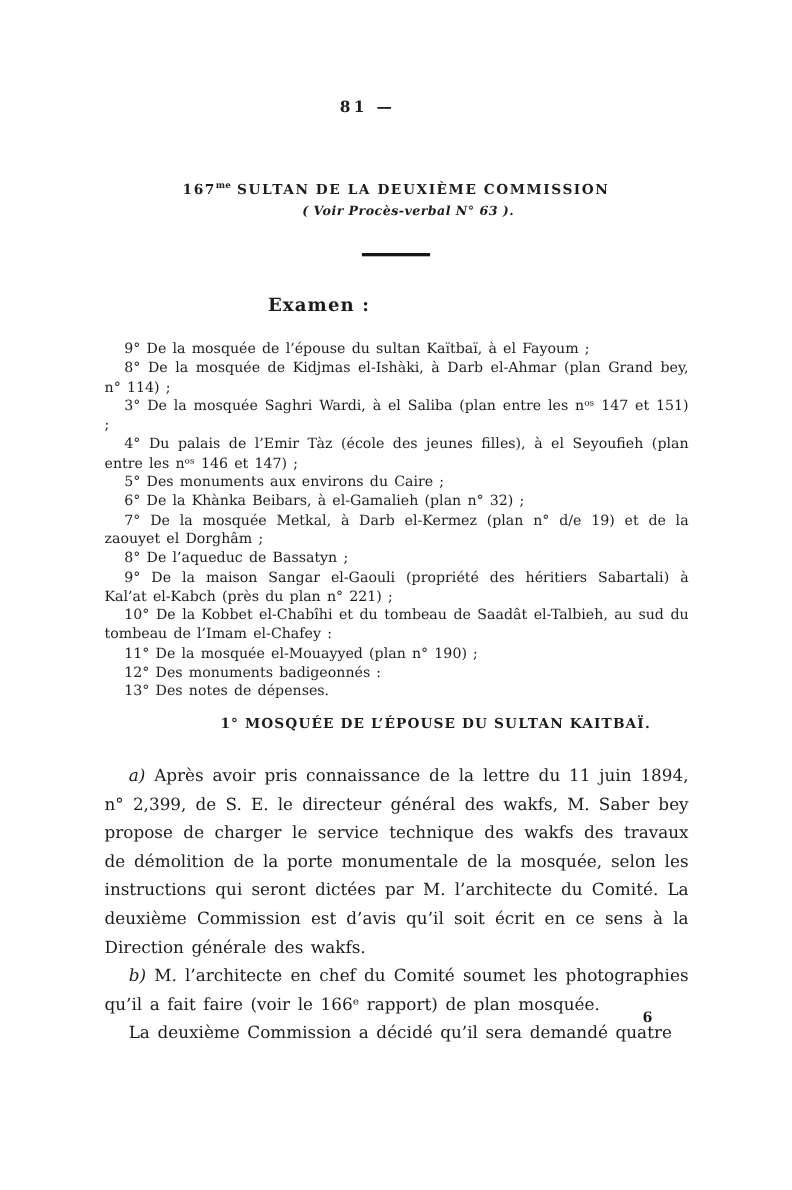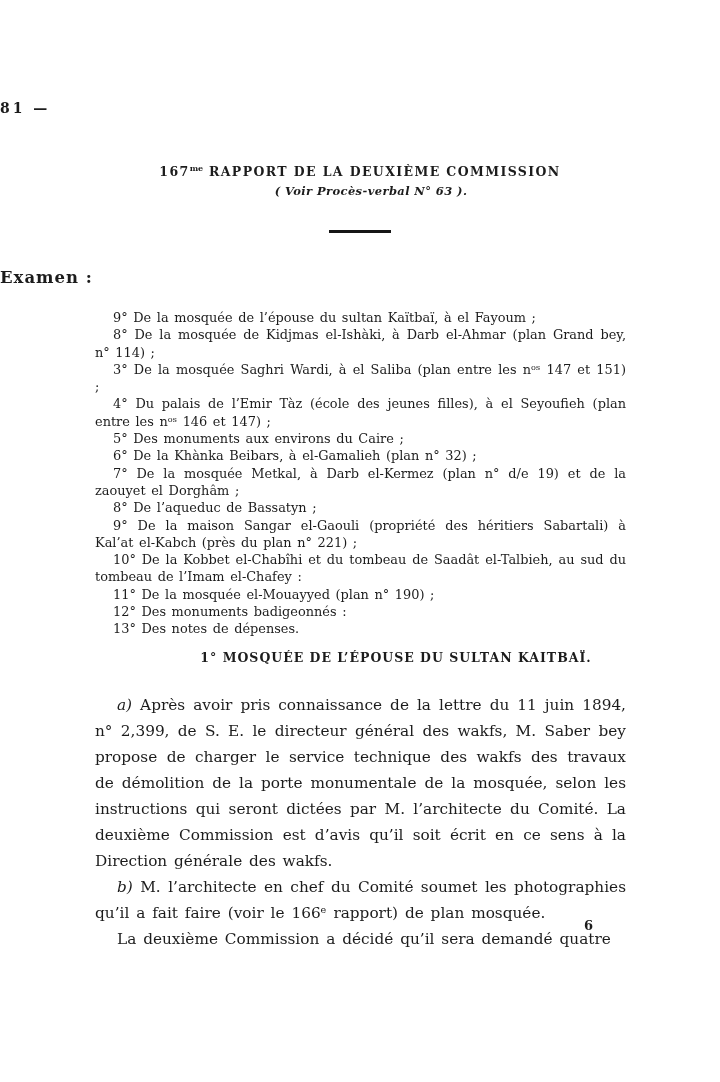--- a/index.html
+++ b/index.html
@@ -9,22 +9,22 @@
     font-family: "DejaVu Serif", "Liberation Serif", serif;
   }
   .sheet {
     position: relative;
     width: 720px; height: 1082px;
     background: #ffffff;
     color: #1c1c1c;
     overflow: hidden;
   }
   .top-pagenum {
-    position: absolute; top: 100px; left: 0; width: 668px;
-    text-align: left;
+    position: absolute; top: 90px; left: 0; width: 668px;
+    text-align: center;
     font-size: 14px; font-weight: bold; letter-spacing: 3px;
   }
   .report-header {
     position: absolute; top: 163px; left: 0; width: 720px;
     text-align: center;
   }
   .report-title {
     font-size: 12.5px; font-weight: bold; letter-spacing: 1.4px;
     white-space: nowrap;
   }
@@ -36,21 +36,21 @@
     font-size: 11.5px; font-style: italic; font-weight: bold;
     letter-spacing: 0.4px;
     margin-left: 22px;
   }
   .divider-rule {
     position: absolute; top: 230px; left: 329px;
     width: 62px; height: 3px; background: #161616;
   }
   .examen-heading {
     position: absolute; top: 268px; left: 0; width: 580px;
-    text-align: left;
+    text-align: center;
     font-size: 16.5px; font-weight: bold; letter-spacing: 1px;
   }
   .examen-list {
     position: absolute; top: 309px; left: 95px; width: 531px;
     font-size: 12.9px; line-height: 17.3px;
     text-align: justify;
     font-weight: 500;
   }
   .examen-list p {
     margin: 0; text-indent: 18px;
@@ -77,21 +77,21 @@
   }
 </style>
 </head>
 <body>
 
 <div class="sheet">
 
   <div class="top-pagenum">81 —</div>
 
   <div class="report-header">
-    <div class="report-title"><span>167</span><span class="sup">me</span><span> RAPPORT DE LA DEUXIÈME COMMISSION</span></div>
+    <div class="report-title"><span>167</span><span class="sup">me</span><span> SULTAN DE LA DEUXIÈME COMMISSION</span></div>
     <div class="report-subtitle">( Voir Procès-verbal N° 63 ).</div>
   </div>
 
   <div class="divider-rule"></div>
 
   <div class="examen-heading">Examen :</div>
 
   <div class="examen-list">
     <p>9° De la mosquée de l’épouse du sultan Kaïtbaï, à el Fayoum ;</p>
     <p>8° De la mosquée de Kidjmas el-Ishàki, à Darb el-Ahmar (plan Grand bey, n° 114) ;</p>

